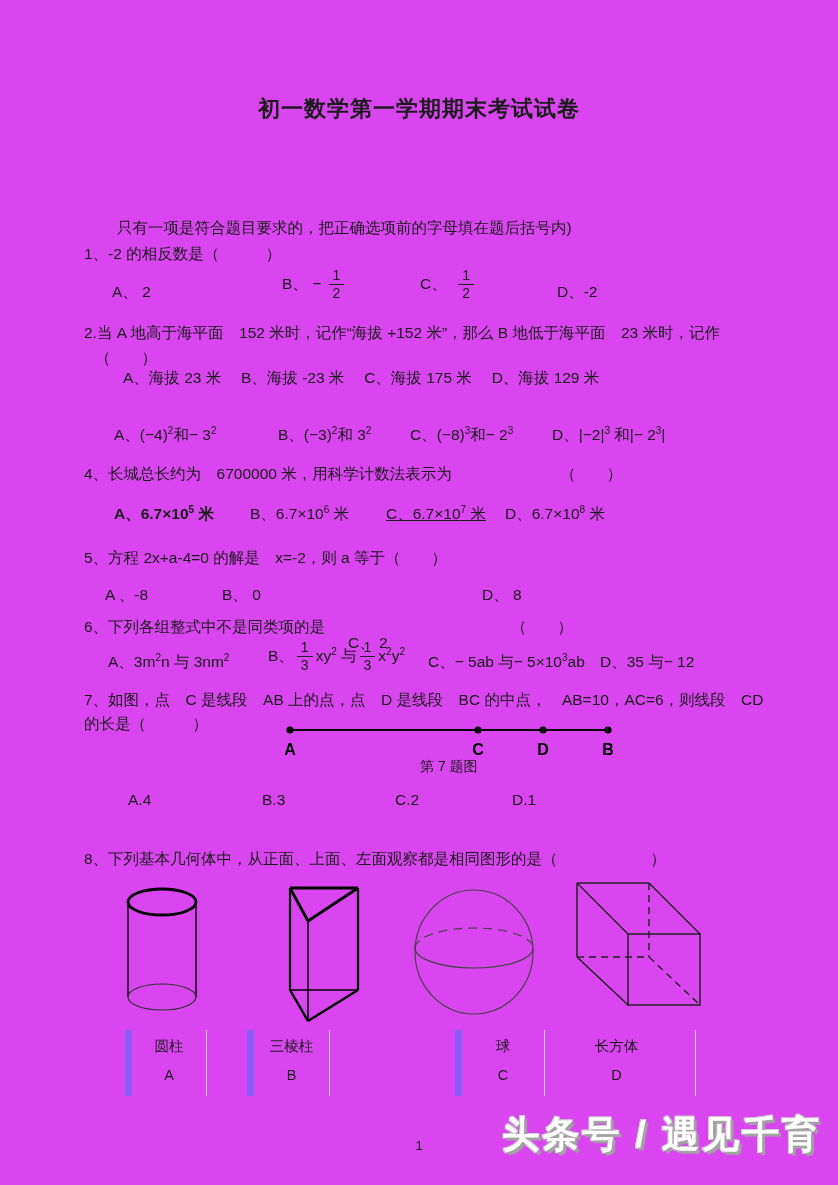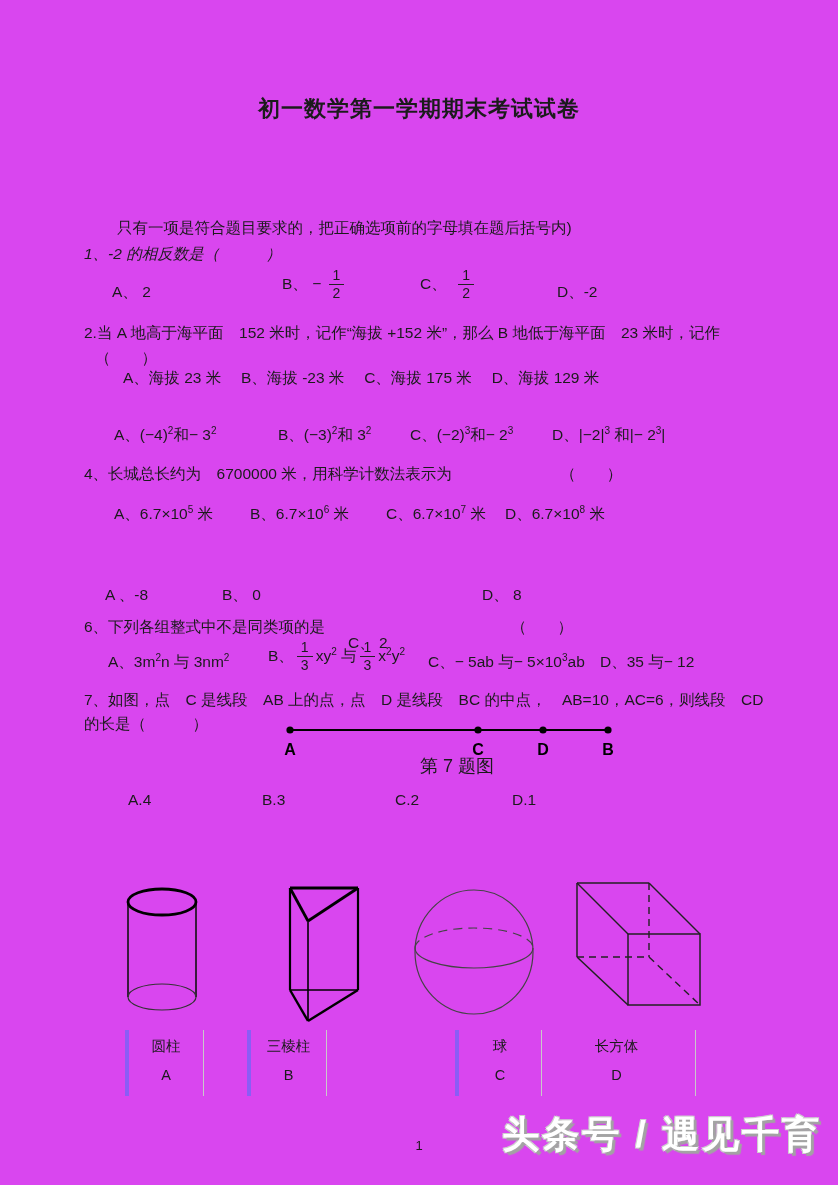--- a/index.html
+++ b/index.html
@@ -14,21 +14,21 @@
     position:absolute; left:0; right:0; top:94px; text-align:center;
     font-size:22px; font-weight:bold; letter-spacing:1px;
   }
   sup{font-size:10px; line-height:0;}
   .frac{display:inline-flex; flex-direction:column; align-items:center;
         vertical-align:middle; line-height:1.1; font-size:14px; margin:0 3px;}
   .frac .num{border-bottom:1.2px solid #222; padding:0 4px 1px 4px; display:block;}
   .frac .den{padding-top:1px; display:block;}
   .figlabel-cell{
     position:absolute; top:1030px; height:66px; text-align:center;
-    border-left:4px solid #8b5cf6; border-right:1px solid #c9c9c9;
+    border-left:7px solid #8b5cf6; border-right:1px solid #c9c9c9;
     font-size:14.5px;
   }
   .figlabel-cell .nm{margin-top:7px;}
   .figlabel-cell .lt{margin-top:11px;}
   .pagenum{position:absolute; left:0; right:0; top:1138px; text-align:center; font-size:13px;}
   .watermark{
     position:absolute; right:16px; top:1110px;
     font-size:37px; font-weight:bold; letter-spacing:3px;
     color:#ffffff;
     text-shadow:3px 3px 1px #a3a3a3, -1px -1px 0 #cfcfcf, 1px -1px 0 #cfcfcf,
@@ -39,41 +39,42 @@
 </style>
 </head>
 <body>
 
 <div class="page">
 
   <div class="title">初一数学第一学期期末考试试卷</div>
 
   <div class="ln" style="left:117px; top:217px;">只有一项是符合题目要求的，把正确选项前的字母填在题后括号内)</div>
 
-  <div class="ln" style="left:84px; top:243px;font-style:italic;">1、-2 的相反数是（　　　）</div>
+  <div class="ln" style="left:84px; top:243px;">1、-2 的相反数是（　　　）</div>
   <div class="ln" style="left:112px; top:281px;">A、 2</div>
   <div class="ln" style="left:282px; top:268px;"><span>B、 − </span><span class="frac"><span class="num">1</span><span class="den">2</span></span></div>
   <div class="ln" style="left:420px; top:268px;"><span>C、  </span><span class="frac"><span class="num">1</span><span class="den">2</span></span></div>
   <div class="ln" style="left:557px; top:281px;">D、-2</div>
 
   <div class="ln" style="left:84px; top:322px;">2.当 A 地高于海平面　152 米时，记作“海拔 +152 米”，那么 B 地低于海平面　23 米时，记作</div>
   <div class="ln" style="left:95px; top:347px;">（　　）</div>
   <div class="ln" style="left:123px; top:367px;">A、海拔 23 米　 B、海拔 -23 米　 C、海拔 175 米　 D、海拔 129 米</div>
 
   <div class="ln" style="left:114px; top:424px;"><span>A、(−4)</span><sup>2</sup><span>和− 3</span><sup>2</sup></div>
   <div class="ln" style="left:278px; top:424px;"><span>B、(−3)</span><sup>2</sup><span>和 3</span><sup>2</sup></div>
-  <div class="ln" style="left:410px; top:424px;"><span>C、(−2)</span><sup>3</sup><span>和− 2</span><sup>3</sup></div>
+  <div class="ln" style="left:410px; top:424px;"><span>C、(−8)</span><sup>3</sup><span>和− 2</span><sup>3</sup></div>
   <div class="ln" style="left:552px; top:424px;"><span>D、|−2|</span><sup>3</sup><span> 和|− 2</span><sup>3</sup><span>|</span></div>
 
   <div class="ln" style="left:84px; top:463px;">4、长城总长约为　6700000 米，用科学计数法表示为　　　　　　　（　　）</div>
-  <div class="ln" style="left:114px; top:503px;"><span>A、6.7×10</span><sup>5</sup><span> 米</span></div>
+  <div class="ln" style="left:114px; top:503px;font-weight:bold;"><span>A、6.7×10</span><sup>5</sup><span> 米</span></div>
   <div class="ln" style="left:250px; top:503px;"><span>B、6.7×10</span><sup>6</sup><span> 米</span></div>
-  <div class="ln" style="left:386px; top:503px;"><span>C、6.7×10</span><sup>7</sup><span> 米</span></div>
+  <div class="ln" style="left:386px; top:503px;text-decoration:underline;"><span>C、6.7×10</span><sup>7</sup><span> 米</span></div>
   <div class="ln" style="left:505px; top:503px;"><span>D、6.7×10</span><sup>8</sup><span> 米</span></div>
 
+  <div class="ln" style="left:84px; top:547px;">5、方程 2x+a-4=0 的解是　x=-2，则 a 等于（　　）</div>
   <div class="ln" style="left:105px; top:584px;">A 、-8</div>
   <div class="ln" style="left:222px; top:584px;">B、 0</div>
   <div class="ln" style="left:348px; top:584px;margin-top:48px;">C、 2</div>
   <div class="ln" style="left:482px; top:584px;">D、 8</div>
 
   <div class="ln" style="left:84px; top:616px;">6、下列各组整式中不是同类项的是　　　　　　　　　　　　（　　）</div>
   <div class="ln" style="left:108px; top:651px;"><span>A、3m</span><sup>2</sup><span>n 与 3nm</span><sup>2</sup></div>
   <div class="ln" style="left:268px; top:640px;"><span>B、</span><span class="frac"><span class="num">1</span><span class="den">3</span></span><span>xy</span><sup>2</sup><span> 与</span><span class="frac"><span class="num">1</span><span class="den">3</span></span><span>x</span><sup>2</sup><span>y</span><sup>2</sup></div>
   <div class="ln" style="left:428px; top:651px;"><span>C、− 5ab 与− 5×10</span><sup>3</sup><span>ab</span></div>
   <div class="ln" style="left:600px; top:651px;">D、35 与− 12</div>
@@ -85,27 +86,28 @@
     <line x1="12" y1="8" x2="330" y2="8" stroke="#000" stroke-width="2.2"></line>
     <circle cx="12" cy="8" r="3.6" fill="#000"></circle>
     <circle cx="200" cy="8" r="3.6" fill="#000"></circle>
     <circle cx="265" cy="8" r="3.6" fill="#000"></circle>
     <circle cx="330" cy="8" r="3.6" fill="#000"></circle>
     <text x="12" y="33" text-anchor="middle" font-size="16" font-weight="bold" fill="#000">A</text>
     <text x="200" y="33" text-anchor="middle" font-size="16" font-weight="bold" fill="#000">C</text>
     <text x="265" y="33" text-anchor="middle" font-size="16" font-weight="bold" fill="#000">D</text>
     <text x="330" y="33" text-anchor="middle" font-size="16" font-weight="bold" fill="#000">B</text>
   </svg>
-  <div class="ln" style="left:420px; top:756px; font-size:18px;">第 7 题图</div>
+  <div class="ln" style="left:420px; top:756px; font-size:14px;">第 7 题图</div>
 
   <div class="ln" style="left:128px; top:789px;">A.4</div>
   <div class="ln" style="left:262px; top:789px;">B.3</div>
   <div class="ln" style="left:395px; top:789px;">C.2</div>
   <div class="ln" style="left:512px; top:789px;">D.1</div>
 
+  <div class="ln" style="left:84px; top:848px;">8、下列基本几何体中，从正面、上面、左面观察都是相同图形的是（　　　　　　）</div>
 
   <svg style="left:122px; top:886px;" width="80" height="132" viewBox="0 0 80 132">
     <line x1="6" y1="16" x2="6" y2="111" stroke="#111" stroke-width="1.6"></line>
     <line x1="74" y1="16" x2="74" y2="111" stroke="#111" stroke-width="1.6"></line>
     <ellipse cx="40" cy="111" rx="34" ry="13" fill="none" stroke="#333" stroke-width="1.2"></ellipse>
     <ellipse cx="40" cy="16" rx="34" ry="13" fill="none" stroke="#000" stroke-width="2.8"></ellipse>
   </svg>
 
   <svg style="left:285px; top:884px;" width="78" height="142" viewBox="0 0 78 142">
     <line x1="5" y1="4" x2="73" y2="4" stroke="#000" stroke-width="3"></line>

